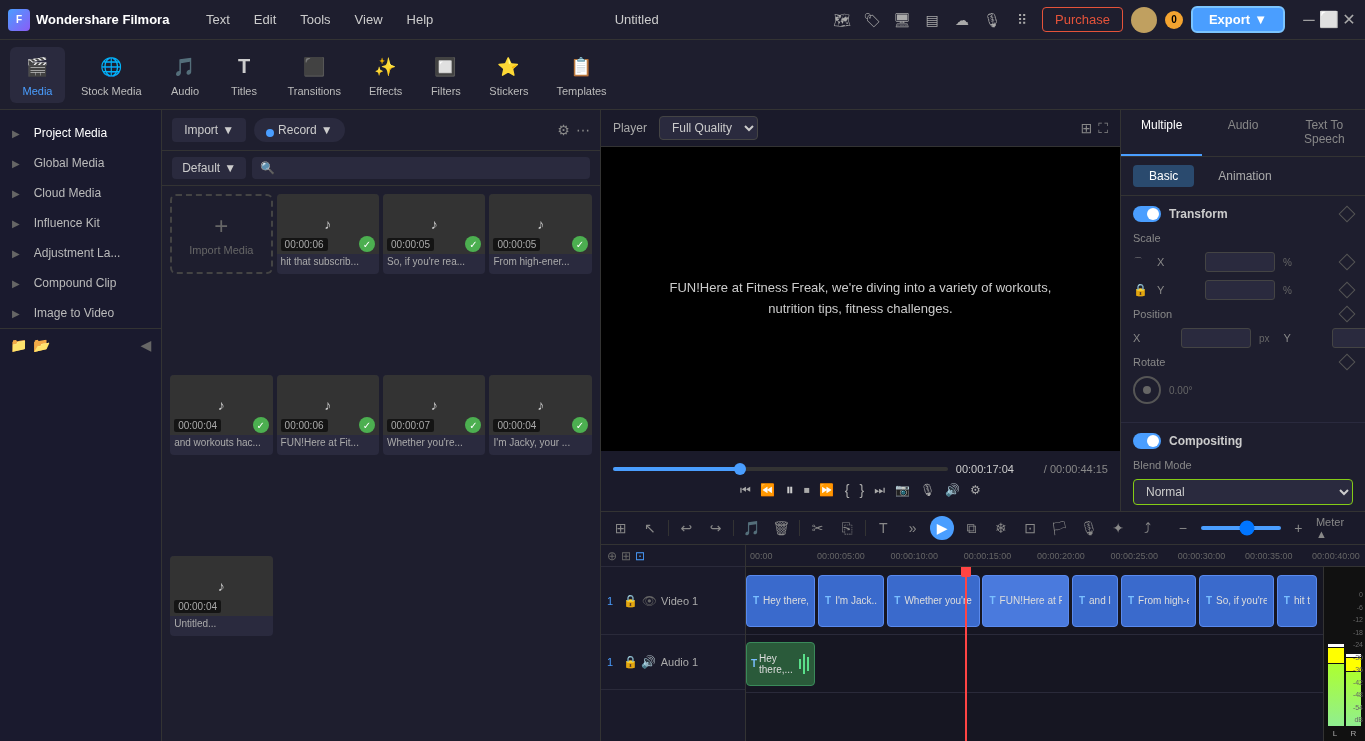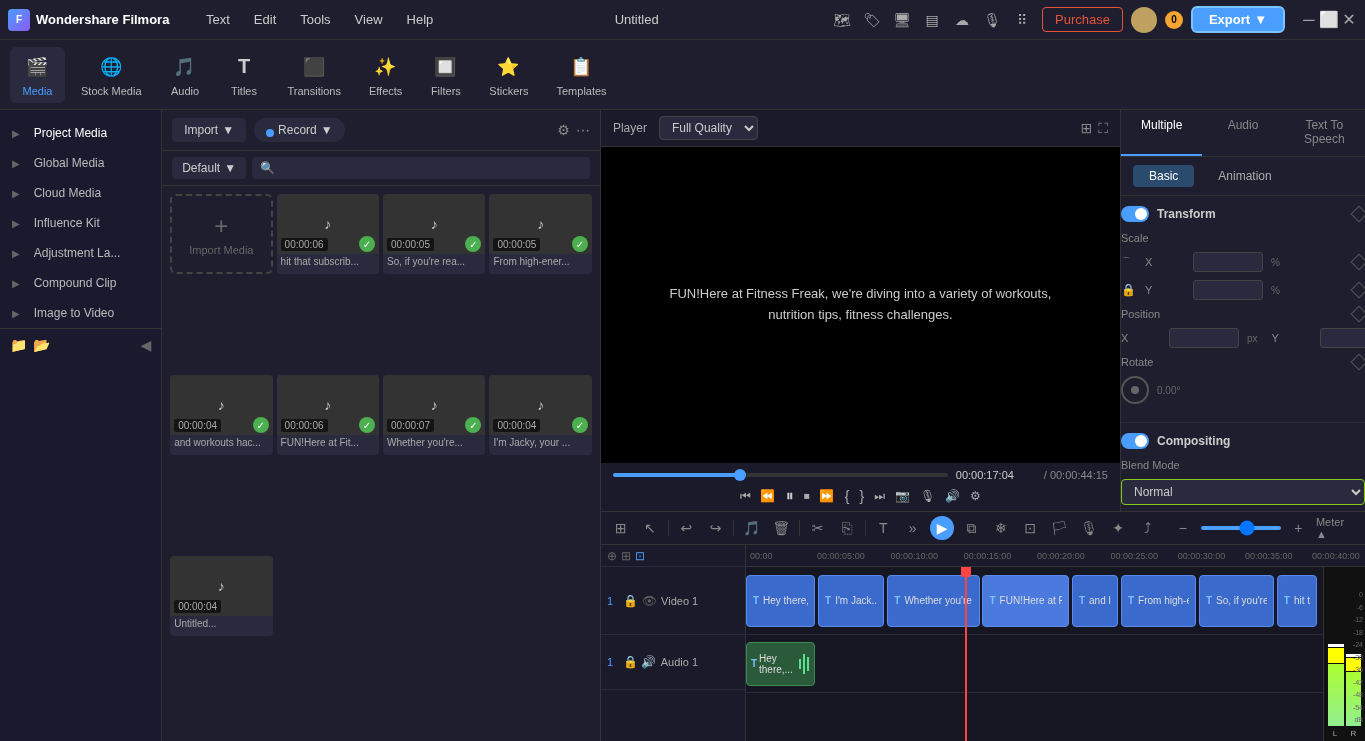--- a/index.html
+++ b/index.html
@@ -66,40 +66,40 @@
 
     
     .preview-panel { flex: 1; background: #111; display: flex; flex-direction: column; }
     .preview-header { display: flex; align-items: center; padding: 6px 12px; background: #1a1a2a; border-bottom: 1px solid #333; gap: 12px; }
     .preview-label { color: #aaa; font-size: 12px; }
     .quality-select { background: #2a2a3e; border: 1px solid #444; color: #ccc; padding: 3px 8px; border-radius: 4px; font-size: 12px; cursor: pointer; }
     .preview-icons { display: flex; gap: 6px; margin-left: auto; }
     .preview-icon { color: #888; cursor: pointer; font-size: 14px; }
     .preview-video { flex: 1; background: #000; display: flex; align-items: center; justify-content: center; position: relative; }
     .preview-text { color: #ccc; text-align: center; font-size: 13px; line-height: 1.6; padding: 20px; }
-    .preview-controls { background: #1a1a2a; padding: 6px 12px; }
+    .preview-controls { background: #1a1a2a; padding: 12px 12px; }
     .timeline-bar { display: flex; align-items: center; gap: 8px; margin-bottom: 6px; }
     .progress-bar { flex: 1; height: 4px; background: #333; border-radius: 2px; position: relative; cursor: pointer; }
     .progress-fill { width: 38%; height: 100%; background: #4a9eff; border-radius: 2px; }
     .progress-knob { position: absolute; right: 62%; top: 50%; transform: translate(50%,-50%); width: 12px; height: 12px; background: #4a9eff; border-radius: 50%; }
     .time-current { color: #ccc; font-size: 11px; min-width: 80px; }
     .time-total { color: #888; font-size: 11px; }
     .playback-controls { display: flex; align-items: center; gap: 10px; justify-content: center; }
     .ctrl-btn { color: #ccc; cursor: pointer; font-size: 16px; background: none; border: none; }
     .ctrl-btn-sm { color: #aaa; cursor: pointer; font-size: 12px; background: none; border: none; }
 
     
     .right-panel { width: 245px; background: #1e1e2e; border-left: 1px solid #333; display: flex; flex-direction: column; }
     .right-tabs { display: flex; border-bottom: 1px solid #333; }
     .right-tab { flex: 1; padding: 8px 4px; text-align: center; font-size: 12px; color: #888; cursor: pointer; border-bottom: 2px solid transparent; }
     .right-tab.active { color: #fff; border-bottom: 2px solid #4a9eff; }
     .right-subtabs { display: flex; padding: 8px 12px; gap: 8px; border-bottom: 1px solid #333; }
     .right-subtab { padding: 4px 16px; border-radius: 4px; font-size: 12px; color: #aaa; cursor: pointer; }
     .right-subtab.active { background: #2a4a6e; color: #fff; }
-    .prop-section { padding: 10px 0; border-bottom: 1px solid #2a2a3e; }
+    .prop-section { padding: 10px 12px; border-bottom: 1px solid #2a2a3e; }
     .prop-section-header { display: flex; align-items: center; gap: 8px; margin-bottom: 10px; }
     .toggle-on { width: 28px; height: 16px; background: #4a9eff; border-radius: 8px; position: relative; cursor: pointer; }
     .toggle-on::after { content: ''; position: absolute; width: 12px; height: 12px; background: white; border-radius: 50%; top: 2px; right: 2px; }
     .prop-title { color: #ccc; font-size: 12px; font-weight: bold; }
     .prop-diamond { width: 12px; height: 12px; background: transparent; border: 1px solid #555; transform: rotate(45deg); margin-left: auto; cursor: pointer; }
     .prop-row { display: flex; align-items: center; gap: 8px; margin-bottom: 8px; }
     .prop-label { color: #888; font-size: 11px; min-width: 40px; }
     .prop-input { background: #2a2a3e; border: 1px solid #444; color: #ccc; padding: 3px 6px; border-radius: 3px; font-size: 11px; width: 70px; text-align: right; }
     .prop-unit { color: #666; font-size: 10px; }
     .rotate-widget { display: flex; align-items: center; gap: 8px; }

